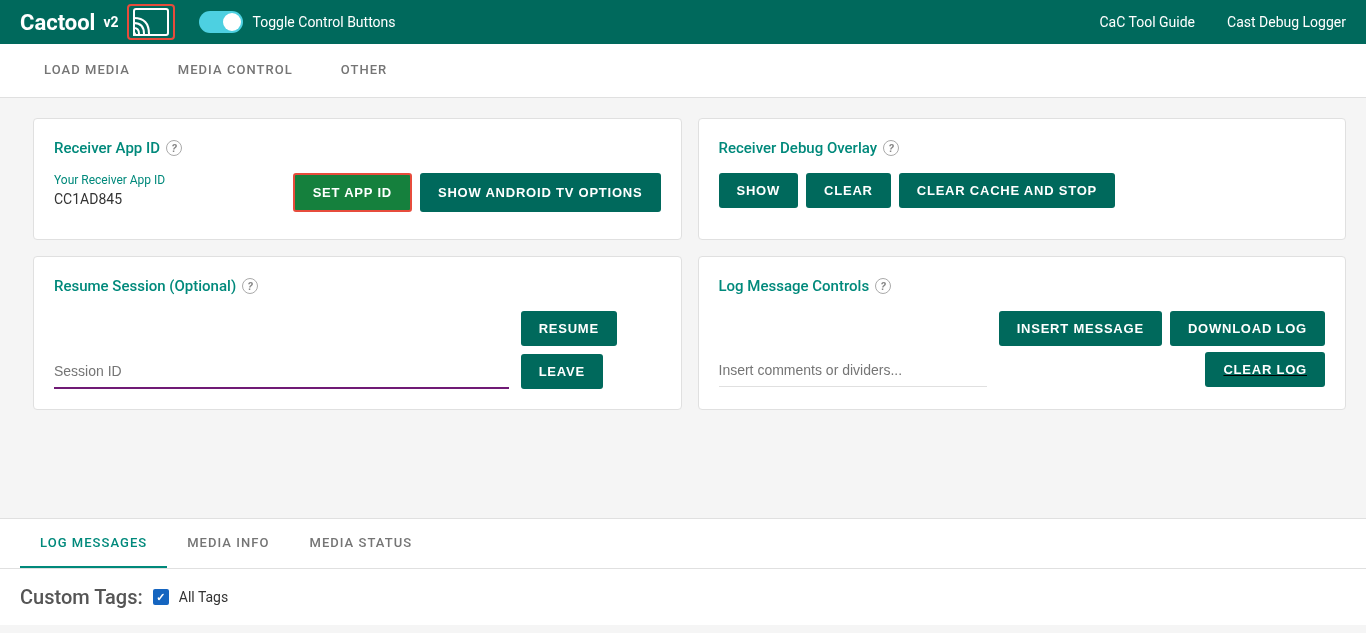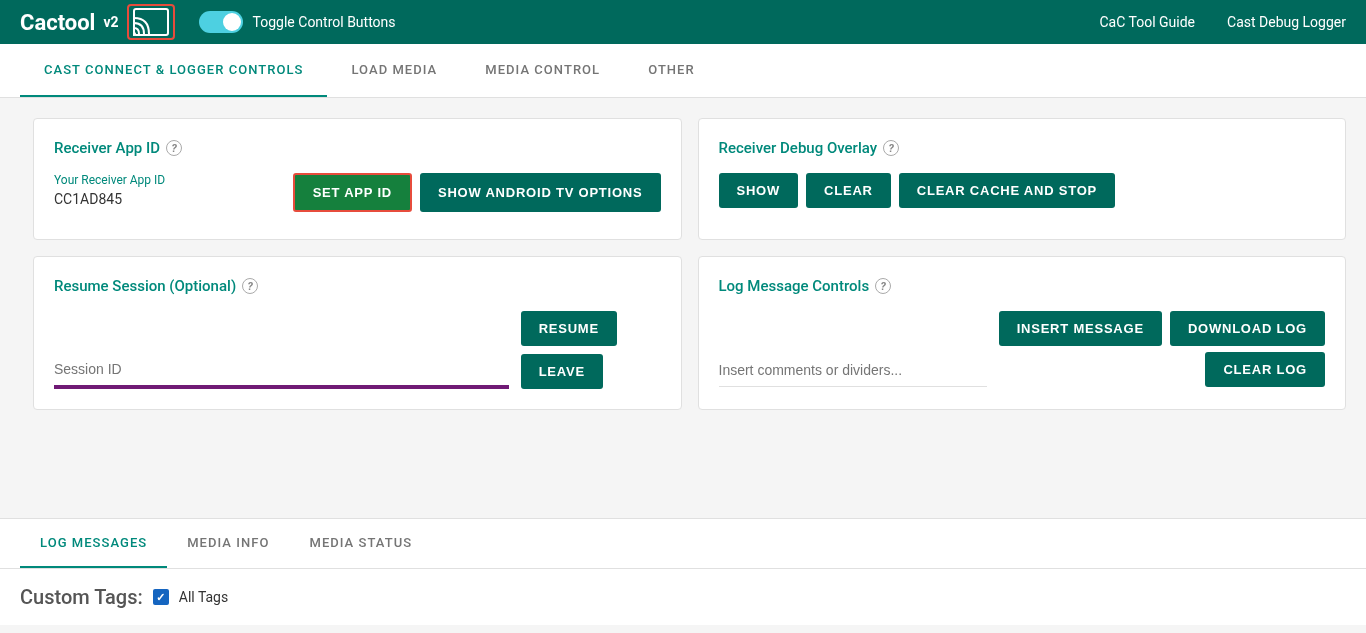--- a/index.html
+++ b/index.html
@@ -120,21 +120,21 @@
       margin-bottom: 4px;
     }
     .input-value {
       font-size: 14px;
       color: #333;
       margin-bottom: 12px;
     }
     .text-input {
       width: 100%;
       border: none;
-      border-bottom: 4px solid #701a75;
+      border-bottom: 2px solid #701a75;
       padding: 8px 0;
       font-size: 14px;
       color: #be185d;
       outline: none;
       background: transparent;
     }
 
     .btn-row { display: flex; gap: 8px; flex-wrap: wrap; align-items: flex-start; }
     .btn {
       padding: 10px 18px;
@@ -251,21 +251,20 @@
     <div class="toggle-switch"></div>
     <span class="toggle-label">Toggle Control Buttons</span>
   </div>
   <div class="header-links">
     <a class="header-link">CaC Tool Guide</a>
     <a class="header-link">Cast Debug Logger</a>
   </div>
 </header>
 
 <nav class="tabs">
-  <div class="tab active">CAST CONNECT &amp; LOGGER CONTROLS</div>
   <div class="tab">LOAD MEDIA</div>
   <div class="tab">MEDIA CONTROL</div>
   <div class="tab">OTHER</div>
 </nav>
 
 <main class="main">
 
   <div class="cards-row">
 
     <div class="card">
@@ -320,21 +319,21 @@
         <span>Log Message Controls</span>
         <span class="help-icon">?</span>
       </div>
       <div style="display:flex; align-items:flex-end; gap:12px; margin-top:8px;">
         <input class="log-text-input" type="text" placeholder="Insert comments or dividers..." style="">
         <div class="log-btns-col">
           <div class="log-btns-top">
             <button class="btn">INSERT MESSAGE</button>
             <button class="btn">DOWNLOAD LOG</button>
           </div>
-          <div style="display:flex; justify-content:flex-start;">
+          <div style="display:flex; justify-content:flex-start;text-decoration:underline;">
             <button class="btn">CLEAR LOG</button>
           </div>
         </div>
       </div>
     </div>
 
   </div>
 
 </main>
 

